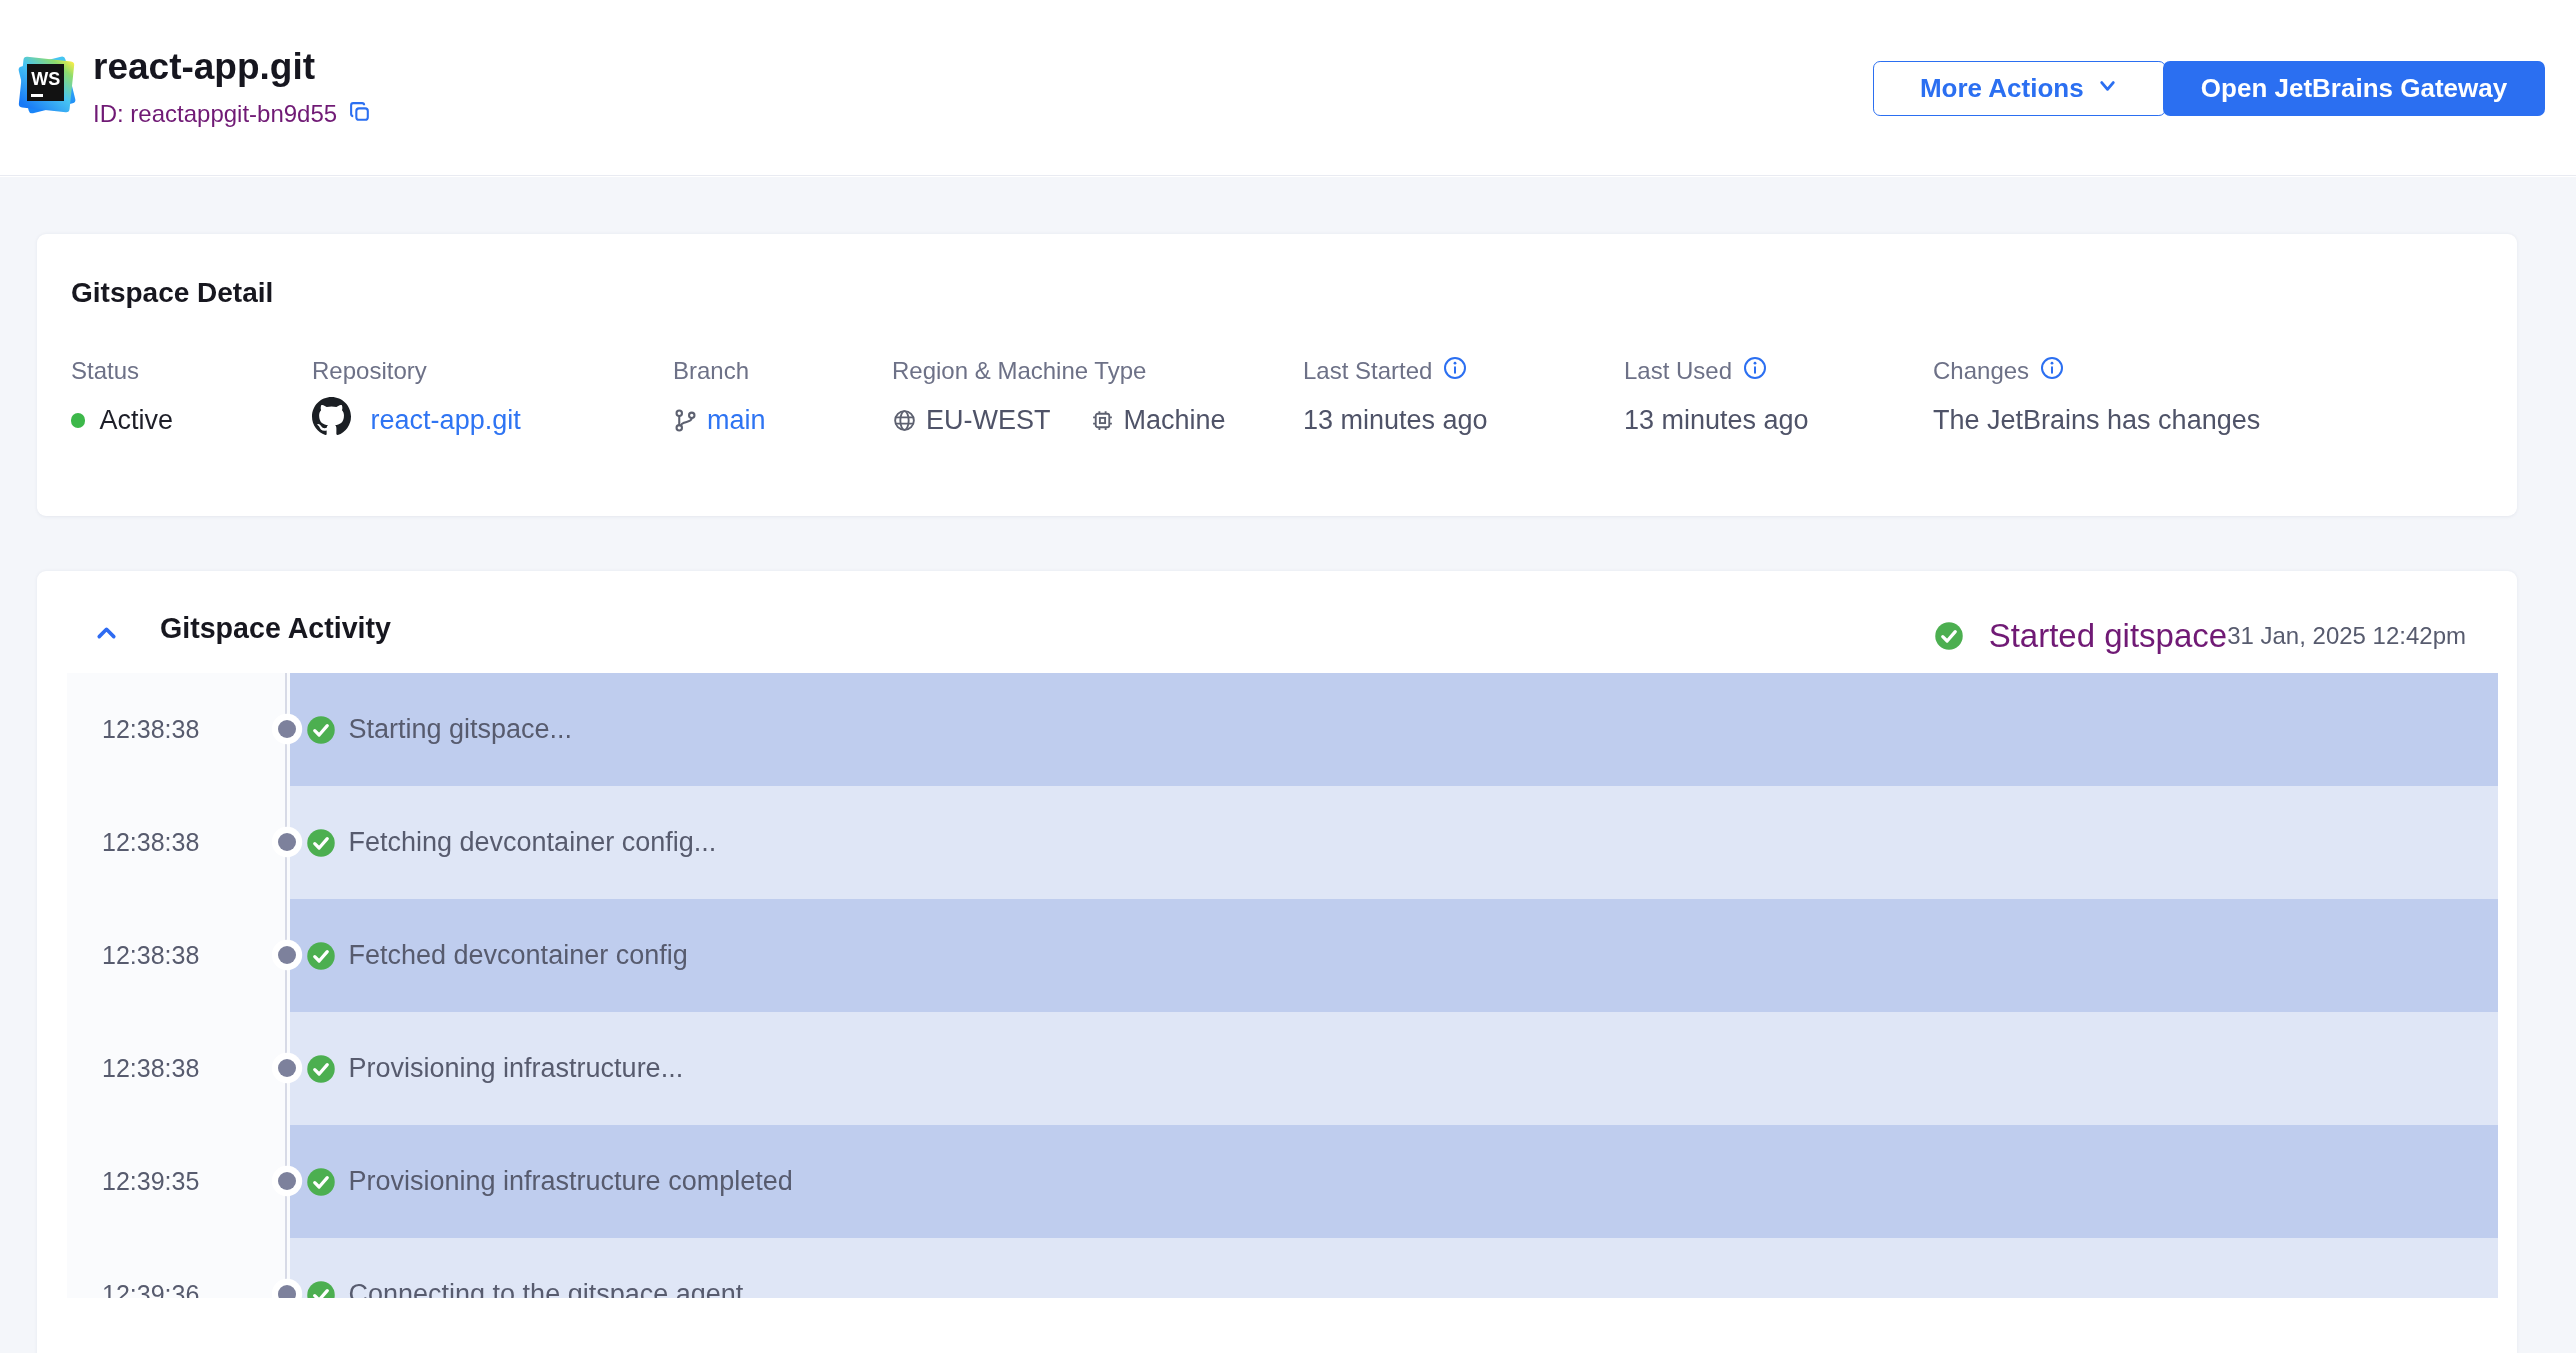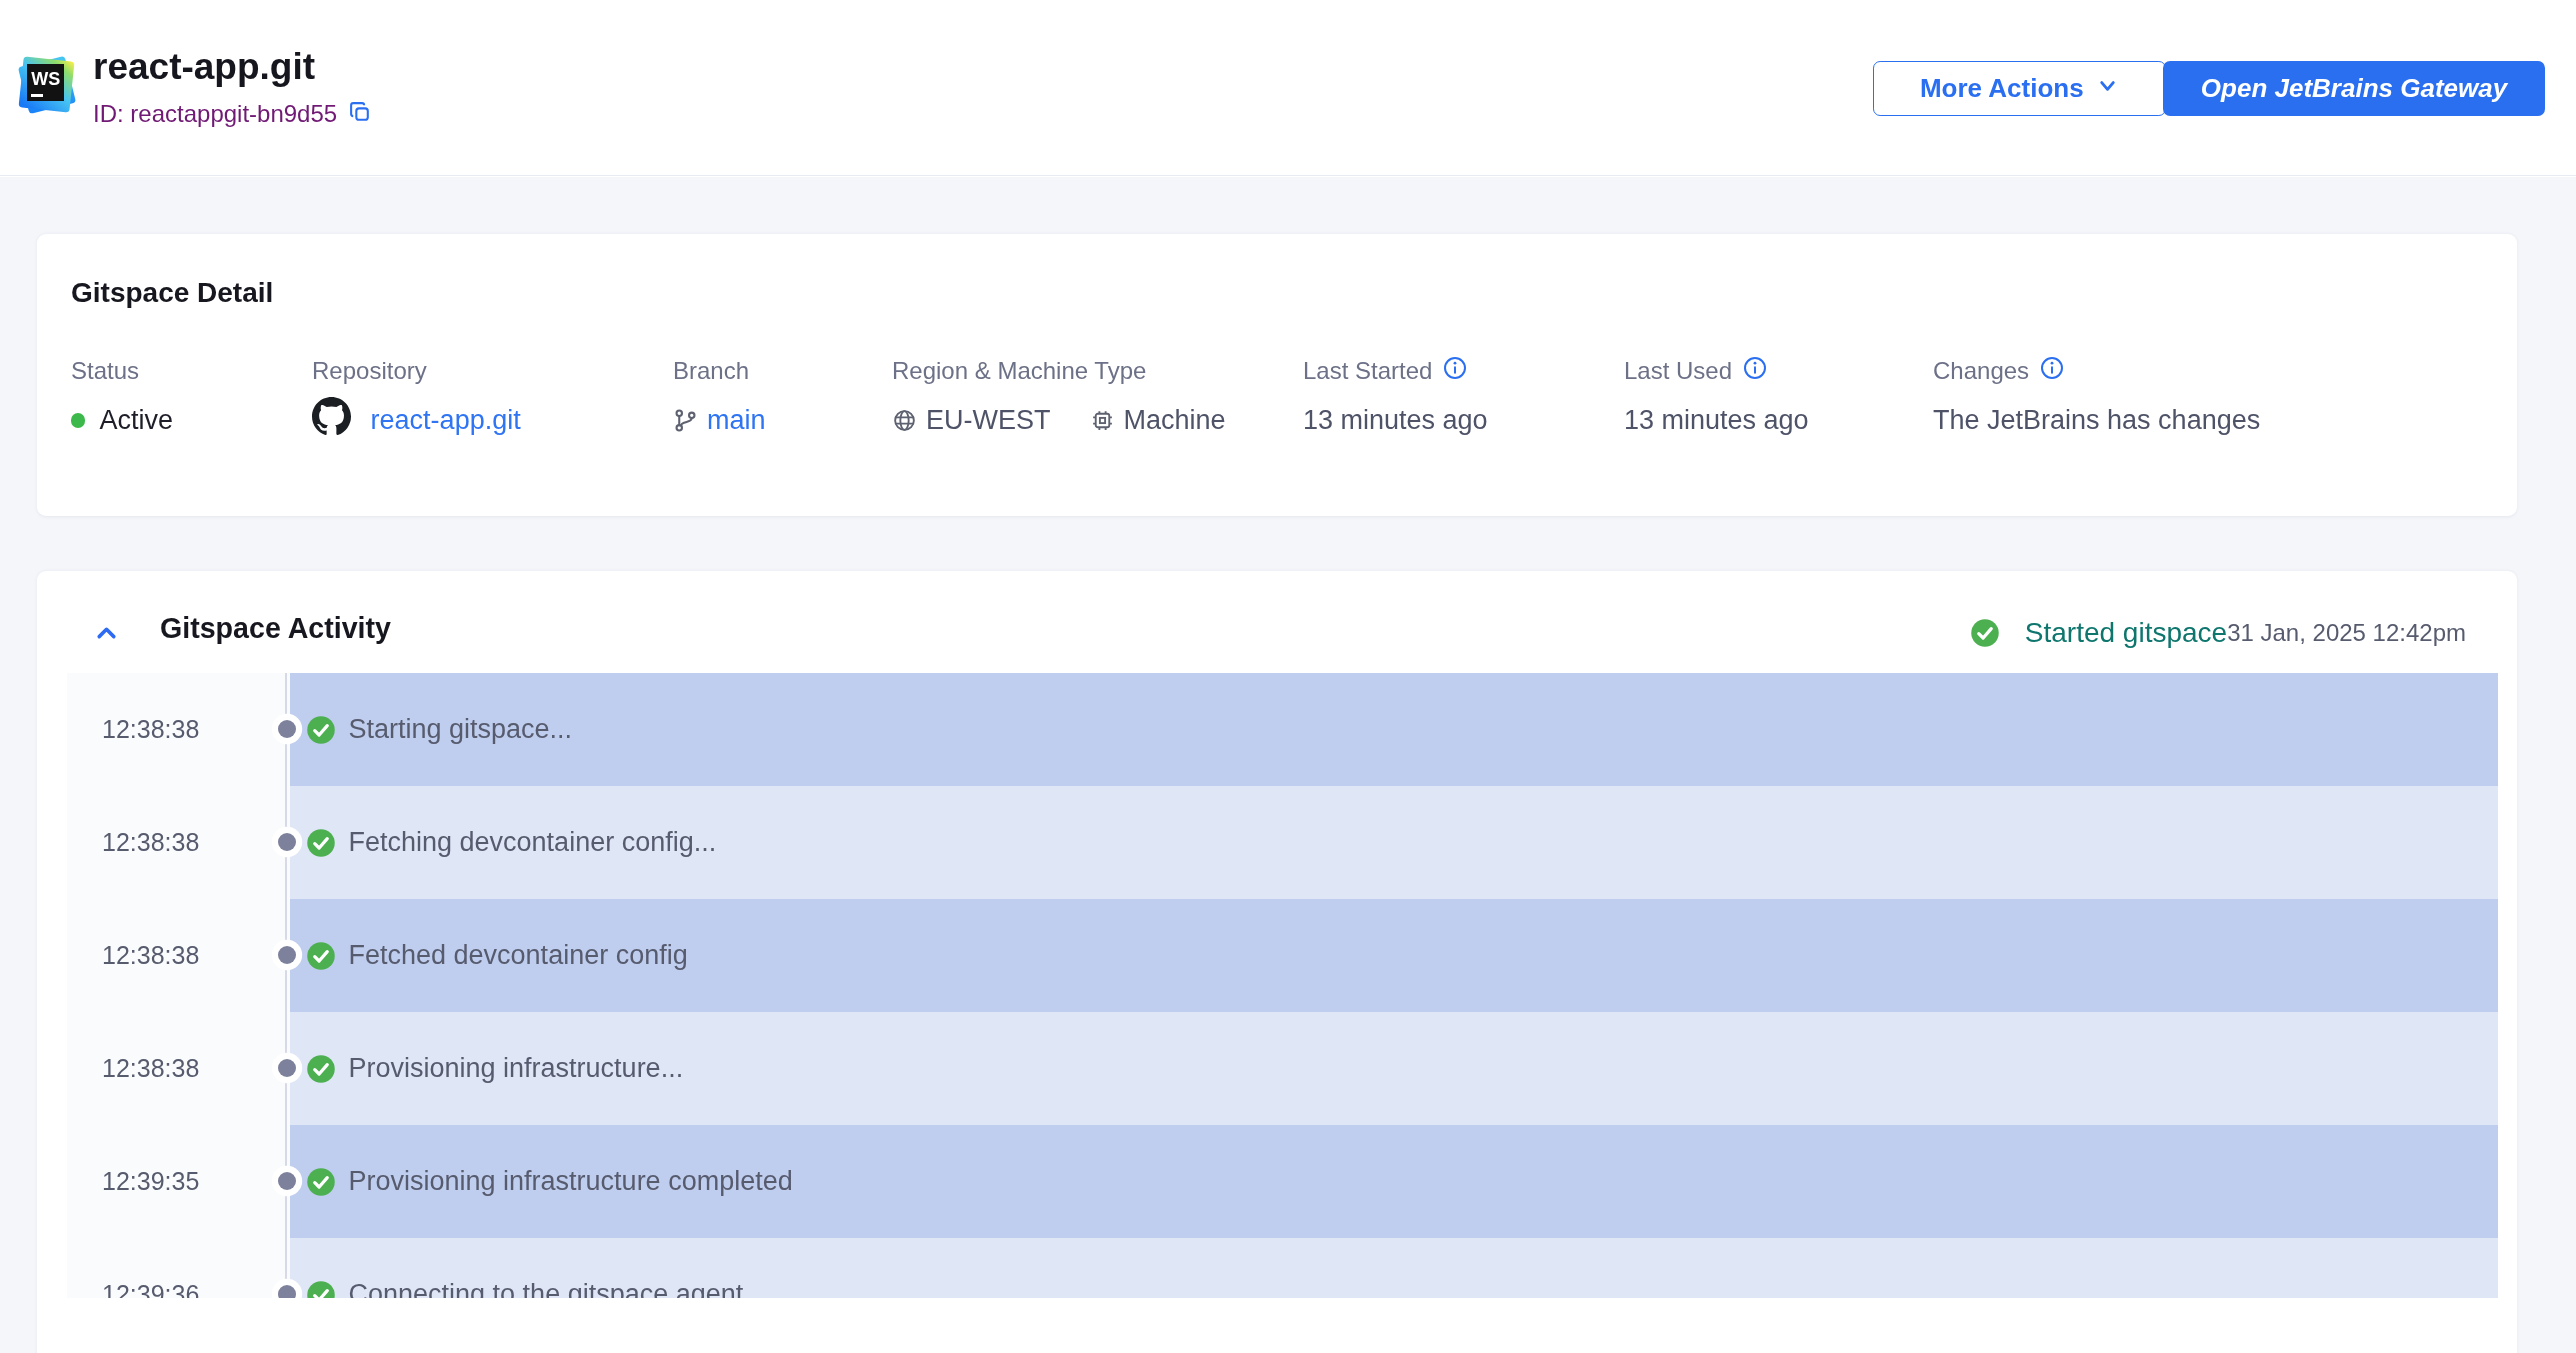--- a/index.html
+++ b/index.html
@@ -18,21 +18,21 @@
                  color:#ffffff;font-weight:800;font-size:18px;display:flex;align-items:flex-start;
                  justify-content:flex-start;padding:4.5px 0 0 4.5px;letter-spacing:0;}
   .ws-badge .blk:after{content:"";position:absolute;left:4.5px;bottom:4.5px;width:11.6px;height:2.7px;background:#ffffff;}
   .title{position:absolute;left:93px;top:46px;font-size:37px;line-height:41px;font-weight:800;color:#16161f;}
   .id-row{position:absolute;left:93px;top:100px;display:flex;align-items:center;gap:10.7px;}
   .id-text{font-size:24px;color:#701a75;}
   .icon-btn{display:inline-flex;align-items:center;justify-content:center;cursor:pointer;background:none;border:none;padding:0;}
   .btn{position:absolute;top:61px;height:55px;border-radius:7.1px;display:flex;align-items:center;
        justify-content:center;font-size:26px;font-weight:700;cursor:pointer;box-sizing:border-box;}
   .btn-outline{left:1873px;width:293px;background:#ffffff;border:1.8px solid #2b6ff1;color:#2b6ff1;gap:12.5px;}
-  .btn-fill{left:2163px;width:382px;background:#2b6ff1;border:none;color:#ffffff;font-style:italic;}
+  .btn-fill{left:2163px;width:382px;background:#2b6ff1;border:none;color:#ffffff;}
 
   
   .main-bg{position:absolute;left:0;top:177px;width:2576px;height:1176px;background:#f4f6fa;}
 
   
   .card{position:absolute;left:37px;width:2480px;background:#ffffff;border-radius:9px;
         box-shadow:0 0.9px 3.6px rgba(30,40,80,0.07);}
   .card-detail{top:234px;height:282px;}
   .card-activity{top:571px;height:803px;}
   .card-title{position:absolute;left:34px;top:43px;font-size:28px;font-weight:700;color:#17171f;}
@@ -44,21 +44,21 @@
   .v-dark{color:#1d1e28;}
   .link{color:#2e74f3;text-decoration:none;cursor:pointer;}
   .status-dot{width:14.3px;height:14.3px;border-radius:50%;background:#3db84a;margin-right:14.3px;}
   .mr10{margin-right:9px;} .mr22{margin-right:19.6px;} .mr44{margin-right:39px;}
   .icon-gray{color:#5d6170;display:inline-flex;}
 
   
   .collapse-btn{position:absolute;left:55px;top:50px;width:28.6px;height:27px;display:flex;align-items:center;justify-content:center;cursor:pointer;background:none;border:none;padding:0;}
   .activity-title{left:123px;top:41px;font-size:28.6px;}
   .activity-status{position:absolute;right:51px;top:46px;display:flex;align-items:center;}
-  .as-text{font-size:28px;color:#0f766e;margin-left:25px;}
+  .as-text{font-size:33px;color:#701a75;margin-left:25px;}
   .as-date{font-size:24px;color:#575b6e;}
 
   
   .log-viewport{position:absolute;left:30px;top:102px;width:2431px;height:625px;overflow:hidden;}
   .timeline-line{position:absolute;left:218px;top:0;bottom:0;width:1.8px;background:#d7dae6;z-index:2;}
   .log-rows{position:absolute;left:0;top:0;right:0;display:flex;flex-direction:column;}
   .log-row{height:113px;flex-shrink:0;position:relative;display:flex;}
   .log-time{width:223px;flex-shrink:0;background:#fafbfd;display:flex;align-items:center;
             padding-left:35px;box-sizing:border-box;font-size:25px;color:#575b6e;}
   .log-msg{flex:1;display:flex;align-items:center;padding-left:16px;gap:12.5px;font-size:27px;color:#575b6e;text-align:center;}

